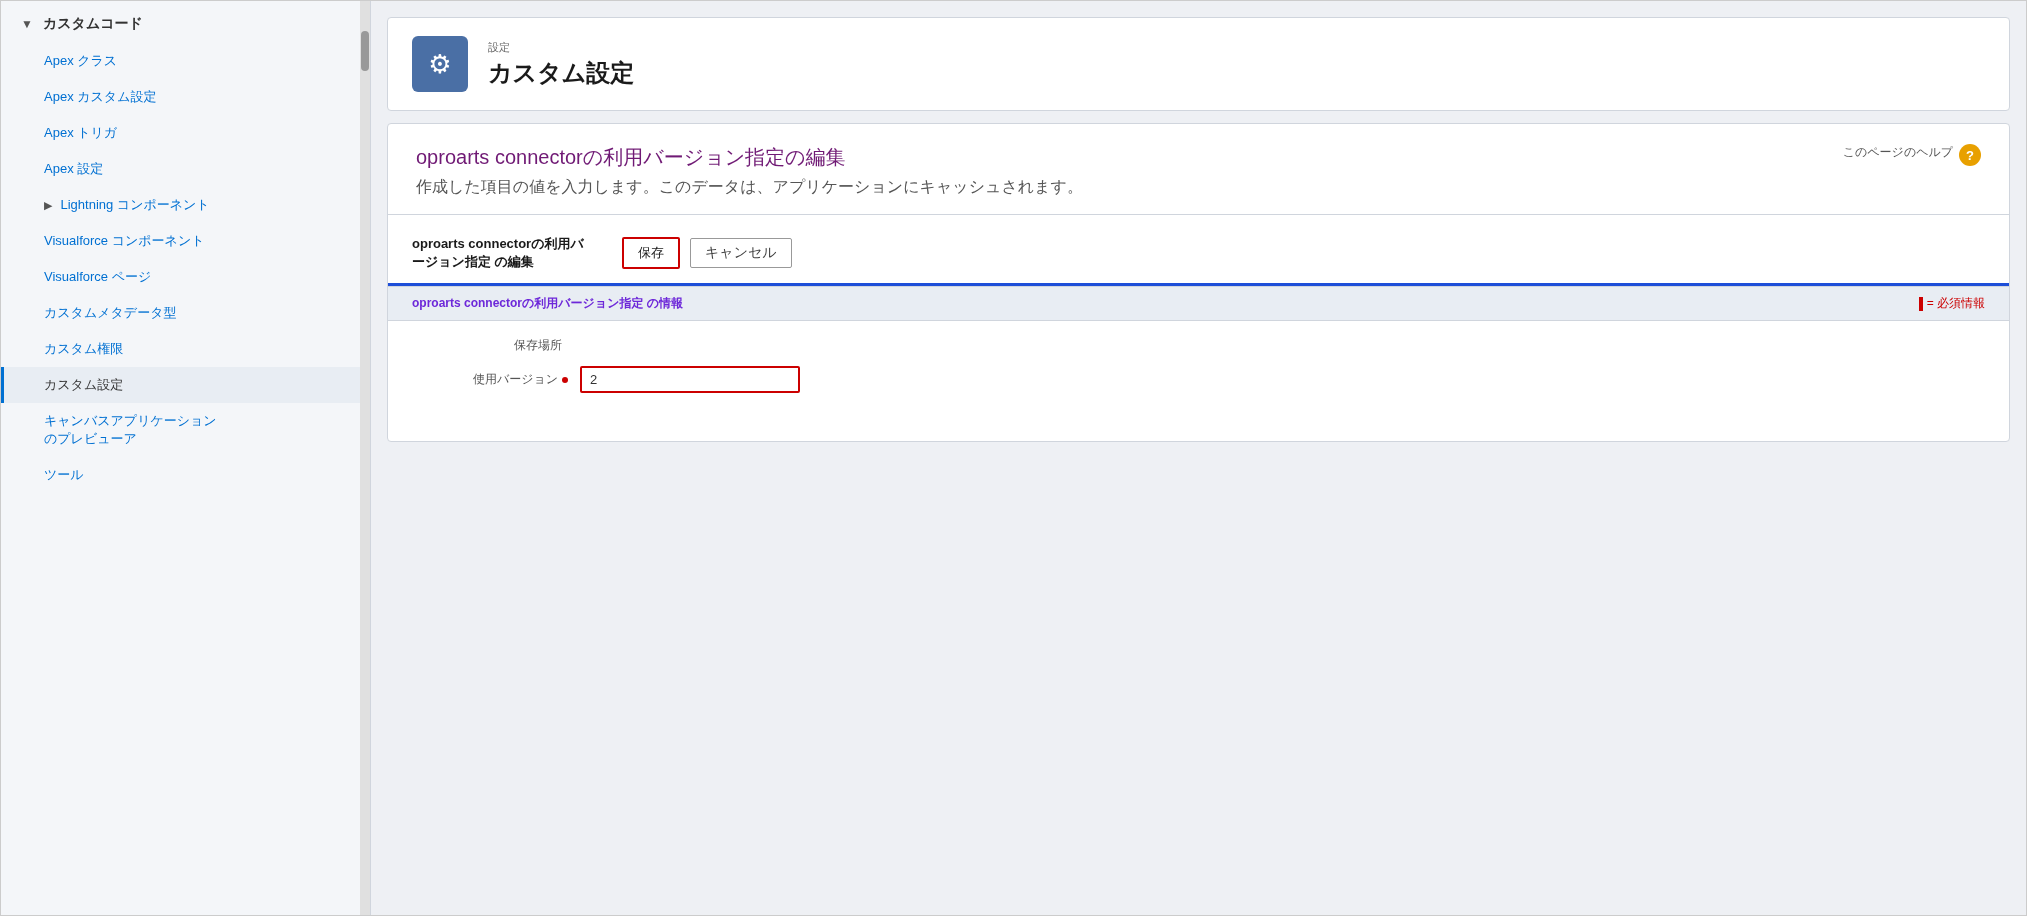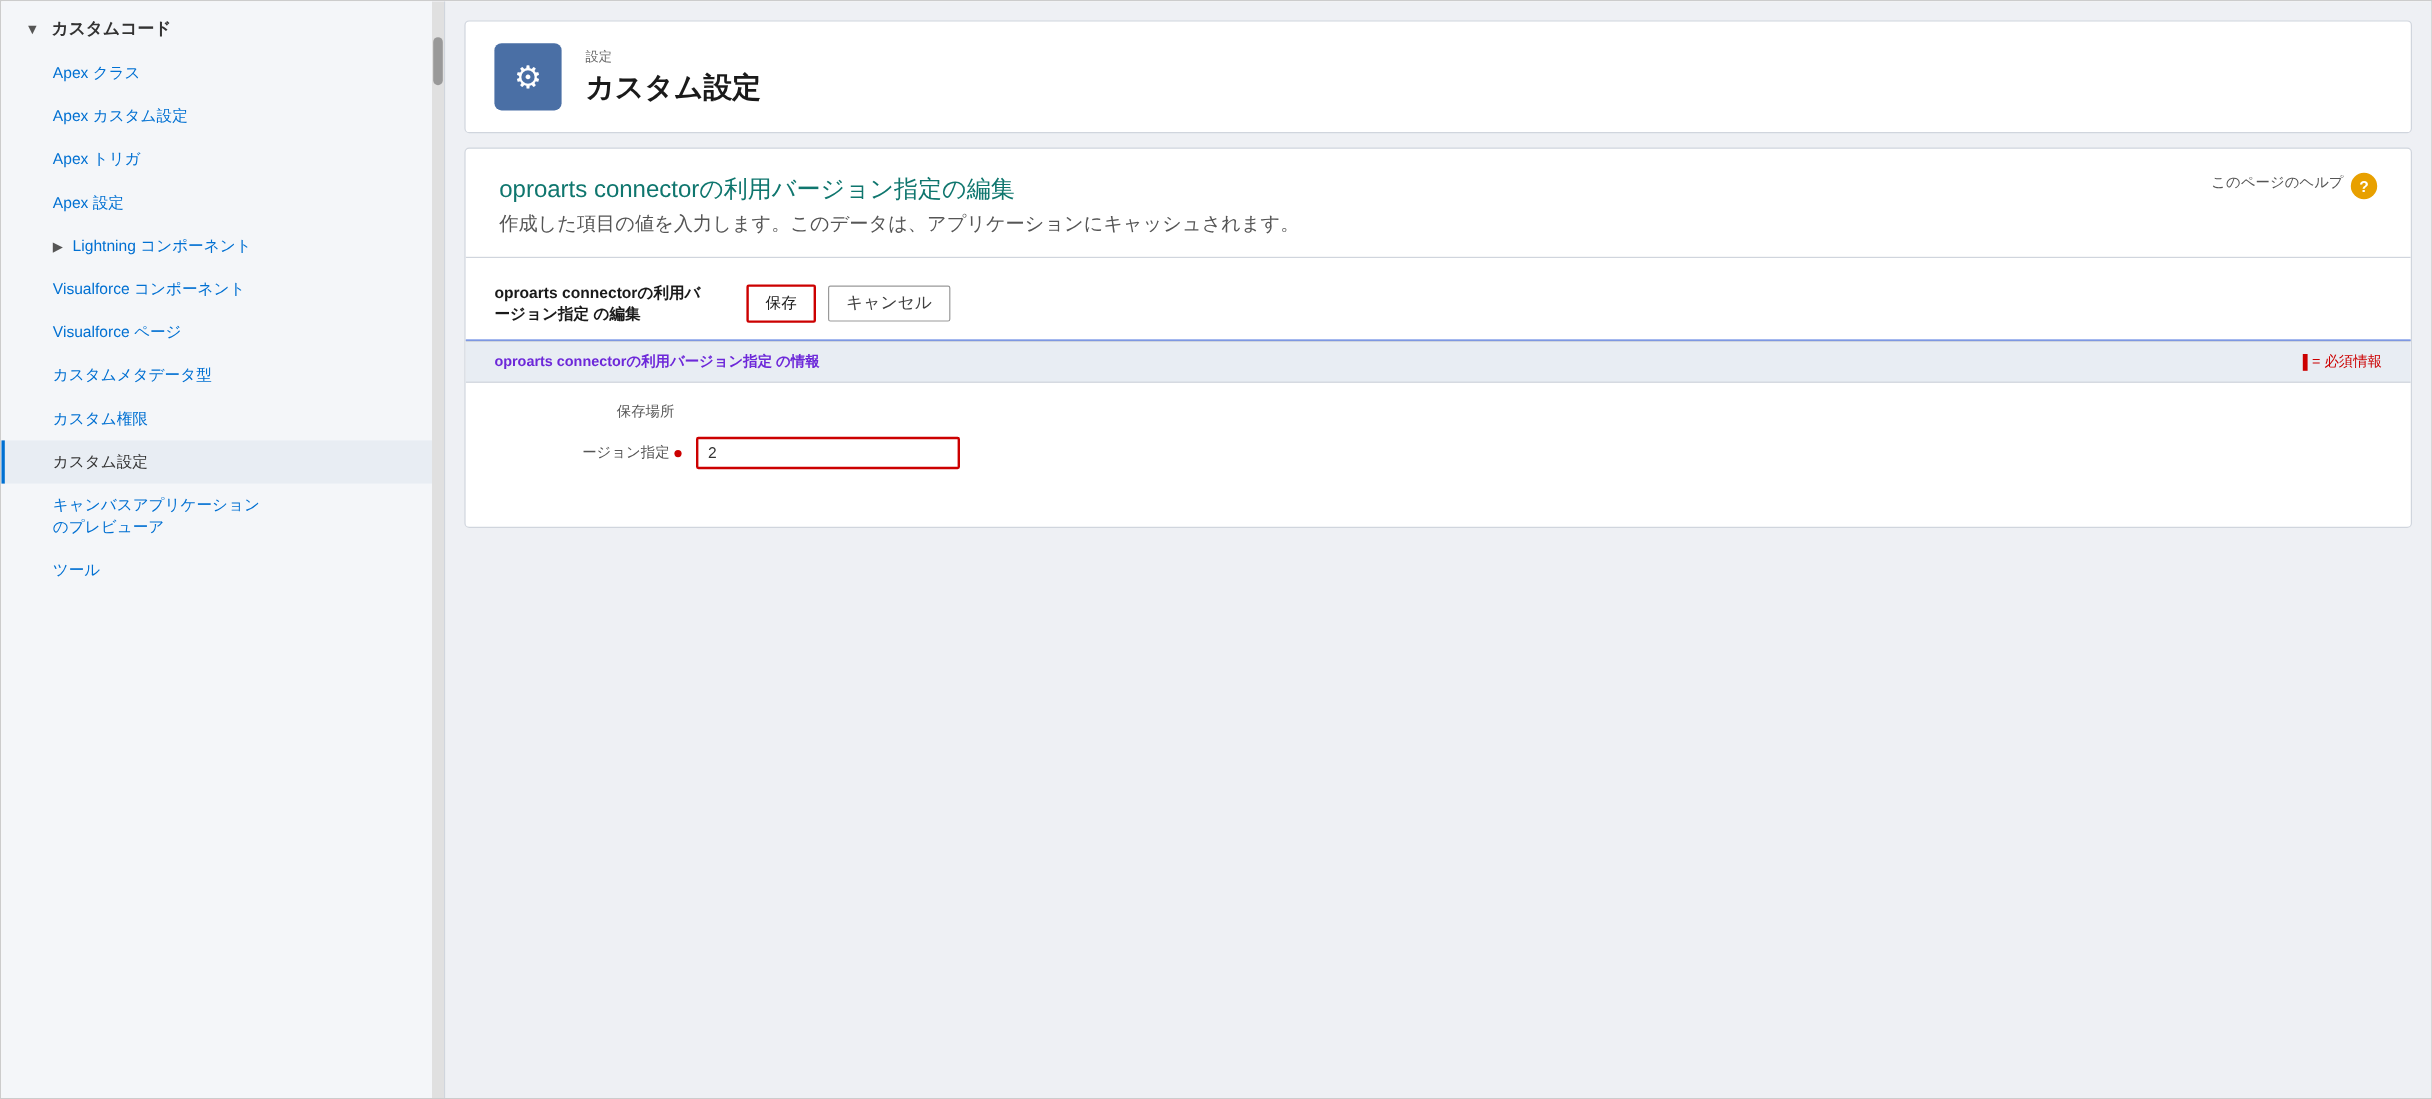--- a/index.html
+++ b/index.html
@@ -137,21 +137,21 @@
     
     .page-heading-area {
       padding: 20px 28px 8px 28px;
       display: flex;
       justify-content: space-between;
       align-items: flex-start;
     }
     .page-heading-title {
       font-size: 20px;
       font-weight: normal;
-      color: #0f766e;
+      color: #701a75;
       margin-bottom: 6px;
     }
     .page-heading-subtitle {
       font-size: 16px;
       color: #555;
     }
     .help-link {
       display: flex;
       align-items: flex-start;
       gap: 6px;
@@ -210,21 +210,21 @@
       background: #c00;
       display: inline-block;
     }
 
     
     .edit-header-row {
       padding: 12px 24px;
       display: flex;
       align-items: center;
       gap: 10px;
-      border-bottom: 1px solid #1d4ed8;
+      border-bottom: 3px solid #1d4ed8;
     }
     .edit-header-label {
       font-size: 13px;
       font-weight: bold;
       color: #1a1a1a;
       min-width: 200px;
     }
     .btn-save {
       padding: 5px 14px;
       background: #fff;
@@ -397,21 +397,21 @@
 
         <div class="form-fields">
 
           <div class="form-row">
             <div class="field-label">保存場所</div>
             <div class="field-value"></div>
           </div>
 
           <div class="form-row">
             <div class="field-label-required">
-              <span>ージョン指定</span>
+              <span>使用バージョン</span>
               <span class="required-dot"></span>
             </div>
             <input class="field-input" type="text" value="2" style="">
           </div>
         </div>
       </div>
 
     </div>
   </div>
 </div>

